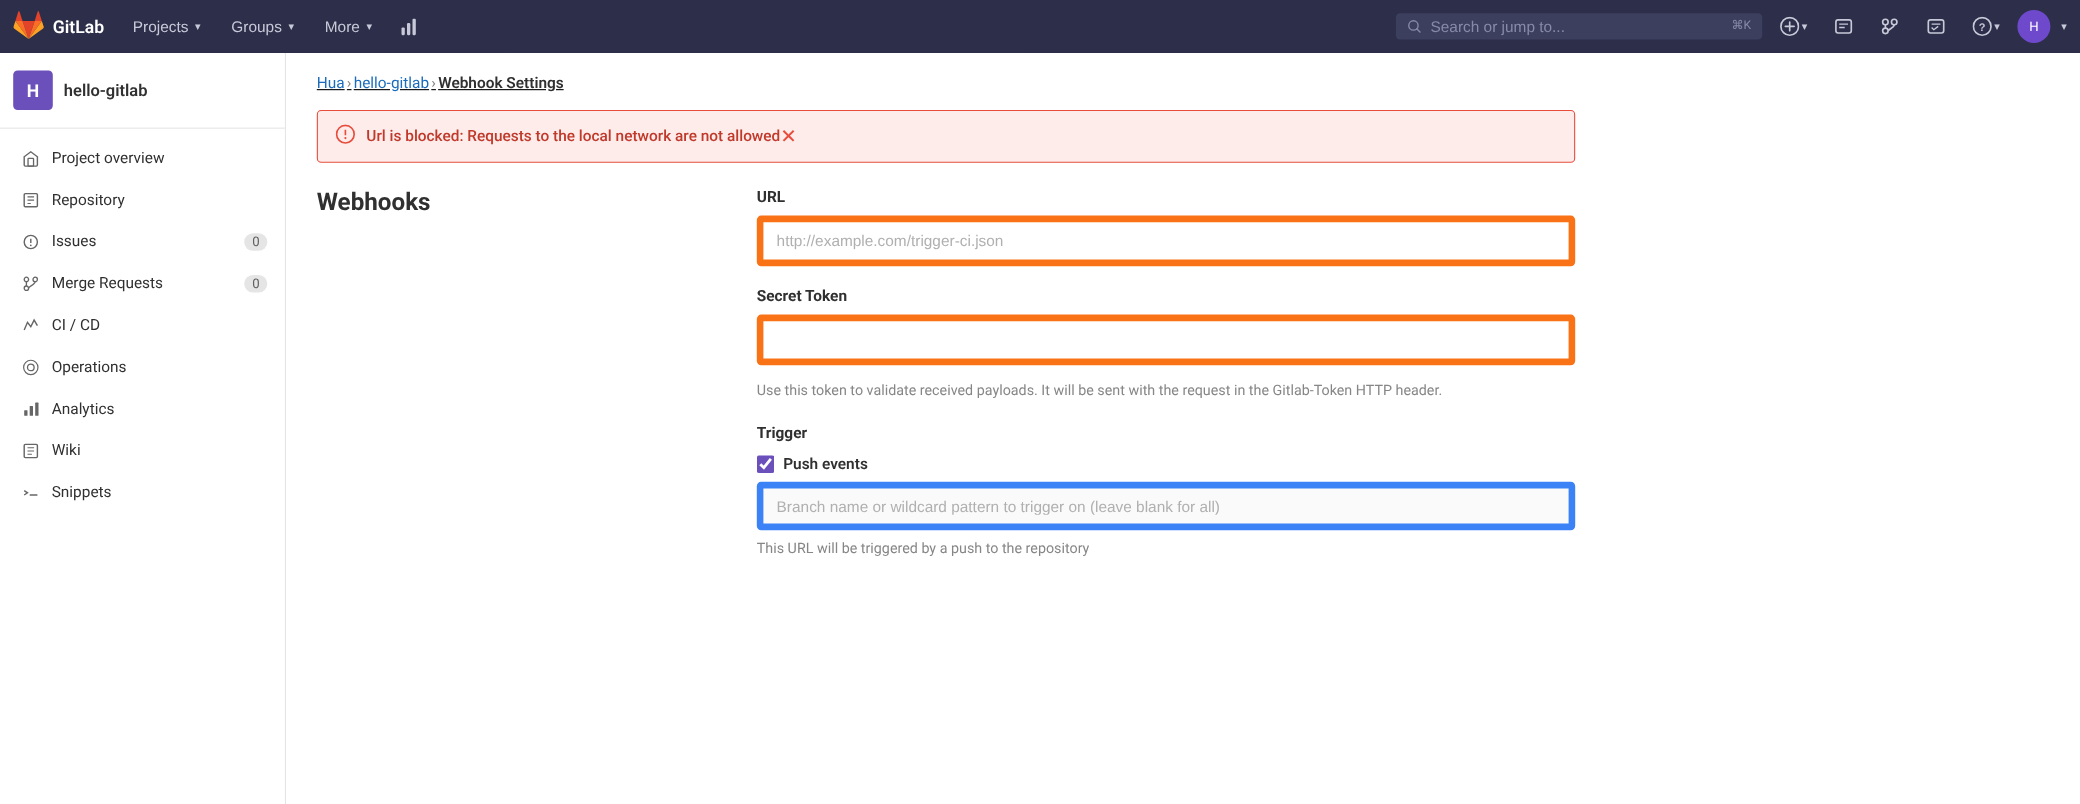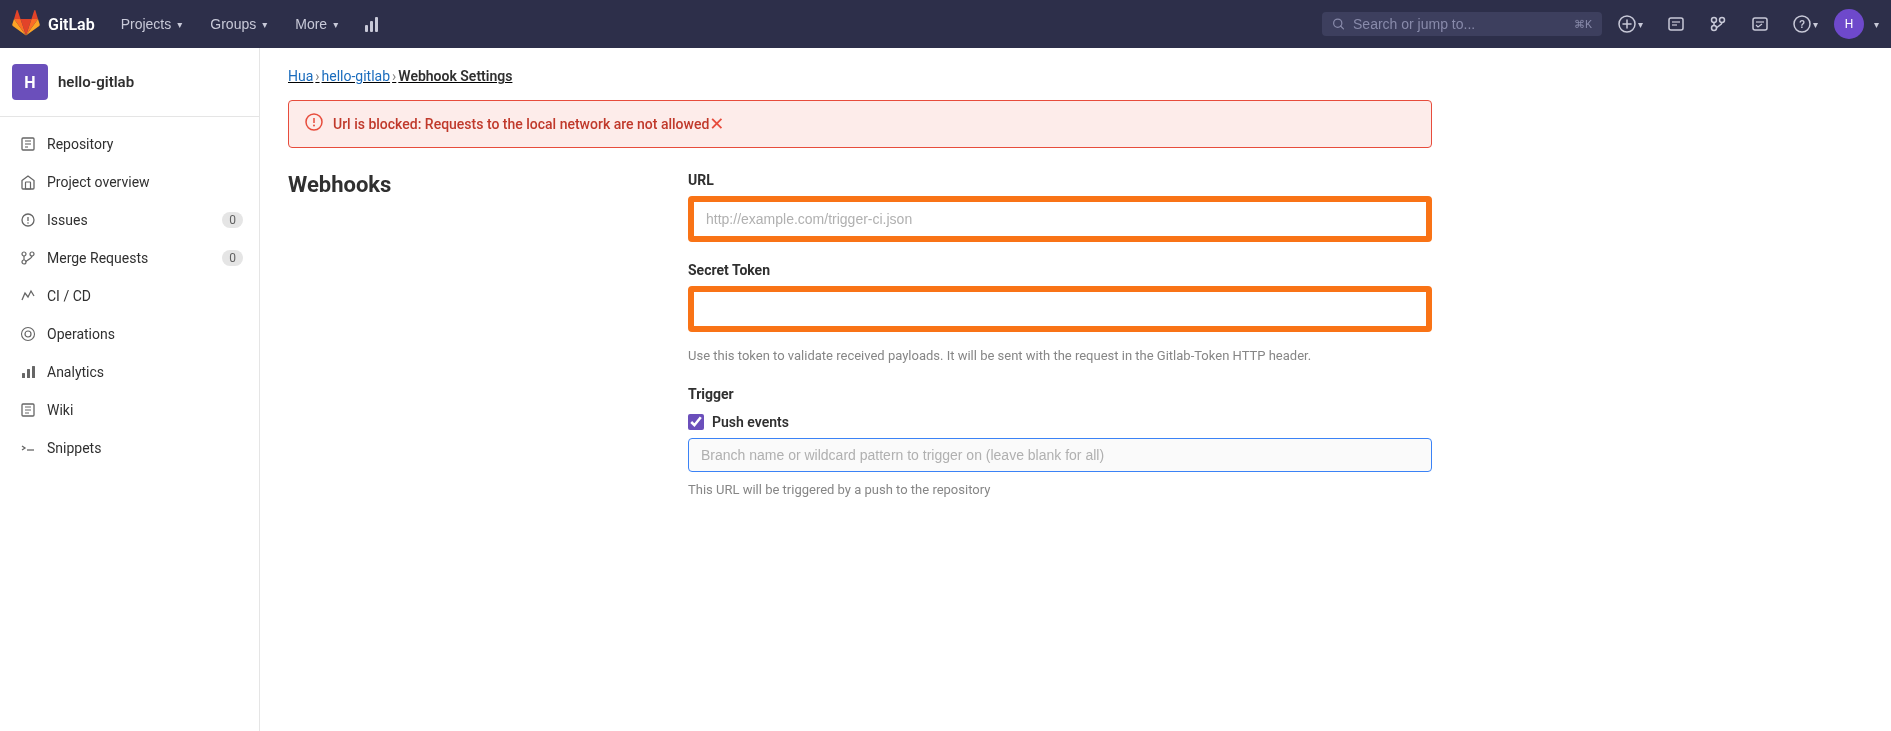--- a/index.html
+++ b/index.html
@@ -12,22 +12,22 @@
     }
     .topnav-logo { display: flex; align-items: center; gap: 8px; margin-right: 8px; }
     .topnav-logo svg { width: 28px; height: 28px; }
     .topnav-logo-text { color: #fff; font-size: 16px; font-weight: 600; }
     .topnav-btn {
       color: #c8c9d8; background: none; border: none; cursor: pointer;
       padding: 6px 10px; border-radius: 4px; font-size: 14px; display: flex; align-items: center; gap: 4px;
     }
     .topnav-spacer { flex: 1; }
     .topnav-search {
-      display: flex; align-items: center; background: #3d3f5e; border-radius: 4px;
-      padding: 4px 10px; gap: 8px; width: 280px; margin-left: 16px;
+      display: flex; background: #3d3f5e; border-radius: 4px;
+      padding: 4px 10px; gap: 8px; width: 333px; margin-left: 16px;
     }
     .topnav-search input {
       background: none; border: none; outline: none; color: #c8c9d8; font-size: 14px; width: 100%;
     }
     .topnav-search input::placeholder { color: #888aaa; }
     .topnav-icon-btn {
       background: none; border: none; cursor: pointer; color: #c8c9d8;
       padding: 6px 8px; border-radius: 4px; display: flex; align-items: center;
     }
     .topnav-avatar {
@@ -102,21 +102,21 @@
     }
     .form-input::placeholder { color: #b0b0b0; }
     .form-hint { font-size: 13px; color: #868686; margin-top: 6px; line-height: 1.5; }
 
     .trigger-label { font-size: 14px; font-weight: 700; color: #303030; margin-bottom: 12px; display: block; }
     .trigger-section { margin-bottom: 8px; }
     .trigger-row { display: flex; align-items: center; gap: 8px; margin-bottom: 8px; }
     .trigger-row input[type="checkbox"] { width: 16px; height: 16px; accent-color: #6b4fbb; }
     .trigger-row label { font-size: 14px; color: #303030; font-weight: 600; text-align: right; }
     .trigger-input {
-      width: 100%; border: 1px solid #3b82f6; border-radius: 4px;
+      width: 100%; border: 6px solid #3b82f6; border-radius: 4px;
       padding: 8px 12px; font-size: 14px; color: #7f1d1d; outline: none;
       background: #fafafa;
     }
     .trigger-input::placeholder { color: #b0b0b0; }
     .trigger-hint { font-size: 13px; color: #868686; margin-top: 4px; }
   </style>
 </head>
 <body>
 
 <nav class="topnav">
@@ -223,37 +223,37 @@
         <span>H</span>
       </div>
       <span class="sidebar-project-name">hello-gitlab</span>
     </div>
 
     <nav class="sidebar-nav">
 
       <a class="sidebar-item">
         <span class="sidebar-item-icon">
           <svg width="16" height="16" fill="none" viewBox="0 0 16 16">
+              <path d="M2 6.5L8 2l6 4.5V14a1 1 0 01-1 1H3a1 1 0 01-1-1V6.5z" stroke="#666" stroke-width="1.3" fill="none"></path>
+              <rect x="5.5" y="8" width="5" height="7" rx="0.5" stroke="#666" stroke-width="1.2" fill="none"></rect>
+            </svg>
+        </span>
+        <span class="sidebar-item-label">Project overview</span>
+      </a>
+
+      <a class="sidebar-item">
+        <span class="sidebar-item-icon">
+          <svg width="16" height="16" fill="none" viewBox="0 0 16 16">
               <rect x="2" y="2" width="12" height="12" rx="1" stroke="#666" stroke-width="1.3" fill="none"></rect>
               <line x1="5" y1="5" x2="11" y2="5" stroke="#666" stroke-width="1.1"></line>
               <line x1="5" y1="8" x2="11" y2="8" stroke="#666" stroke-width="1.1"></line>
               <line x1="5" y1="11" x2="8" y2="11" stroke="#666" stroke-width="1.1"></line>
             </svg>
         </span>
         <span class="sidebar-item-label">Repository</span>
-      </a>
-
-      <a class="sidebar-item">
-        <span class="sidebar-item-icon">
-          <svg width="16" height="16" fill="none" viewBox="0 0 16 16">
-              <path d="M2 6.5L8 2l6 4.5V14a1 1 0 01-1 1H3a1 1 0 01-1-1V6.5z" stroke="#666" stroke-width="1.3" fill="none"></path>
-              <rect x="5.5" y="8" width="5" height="7" rx="0.5" stroke="#666" stroke-width="1.2" fill="none"></rect>
-            </svg>
-        </span>
-        <span class="sidebar-item-label">Project overview</span>
       </a>
 
       <a class="sidebar-item">
         <span class="sidebar-item-icon">
           <svg width="16" height="16" fill="none" viewBox="0 0 16 16">
               <circle cx="8" cy="8" r="6" stroke="#666" stroke-width="1.3"></circle>
               <line x1="8" y1="5" x2="8" y2="9" stroke="#666" stroke-width="1.3"></line>
               <circle cx="8" cy="11" r="0.8" fill="#666"></circle>
             </svg>
         </span>

